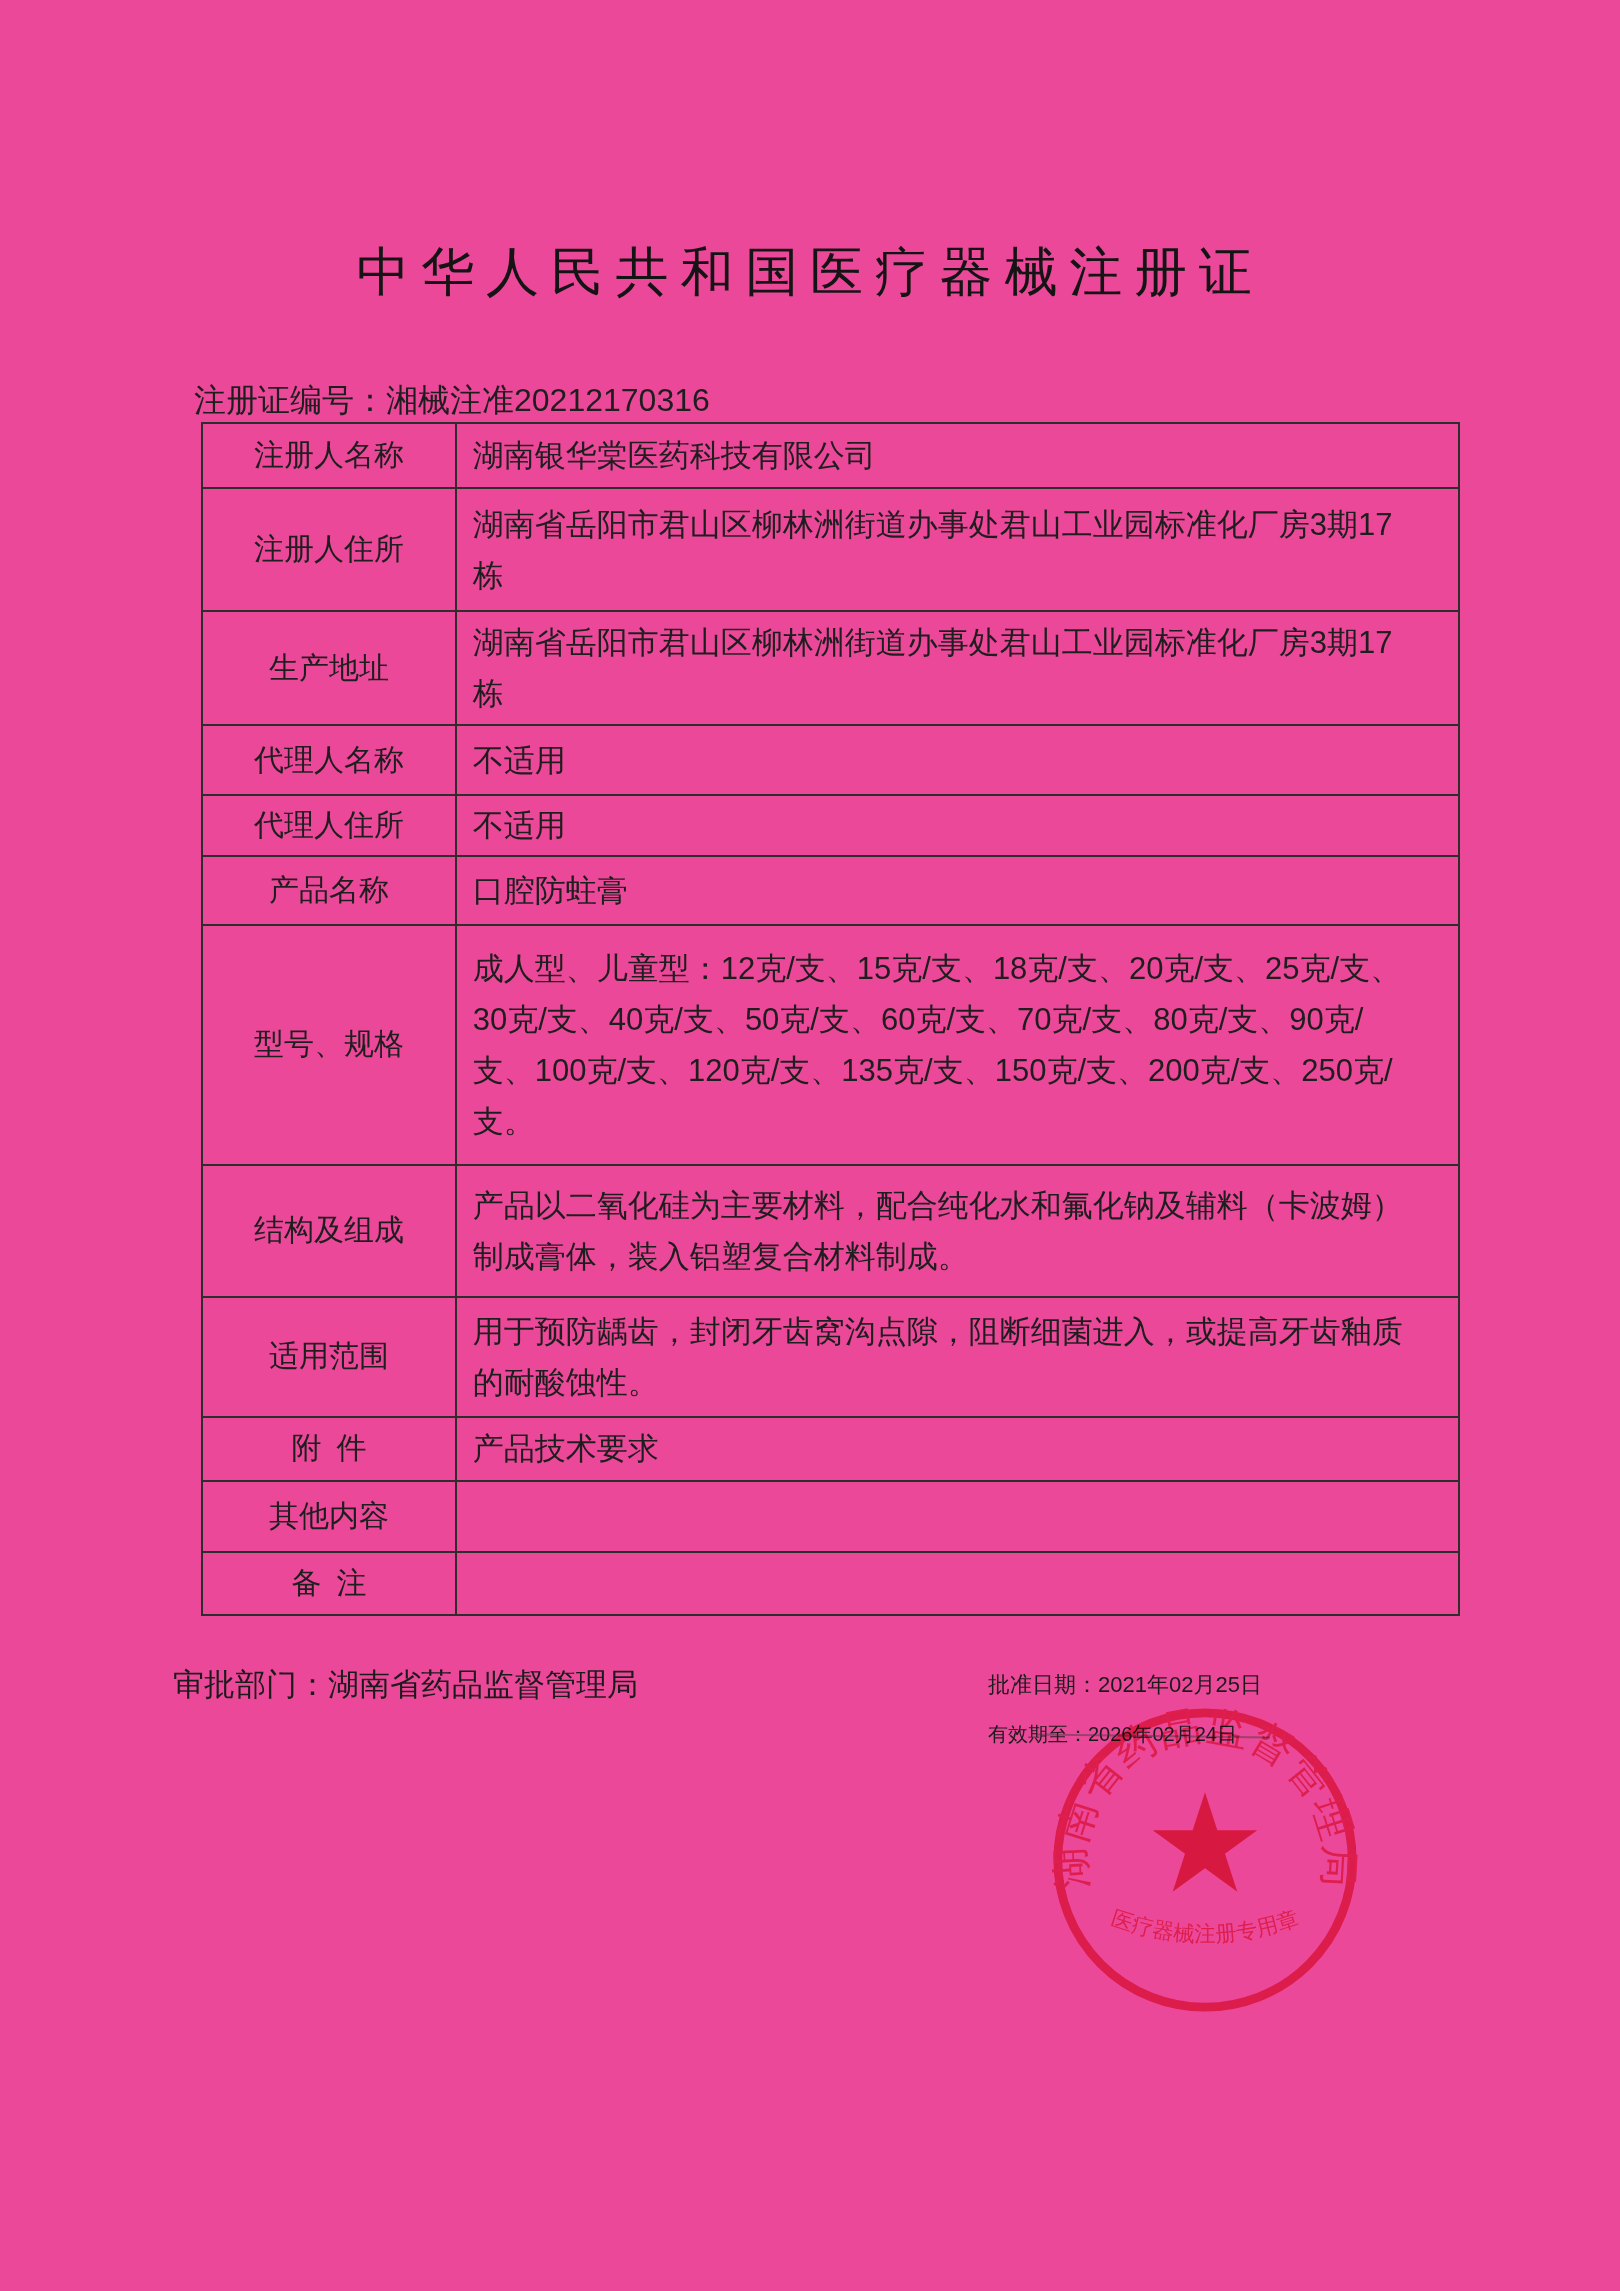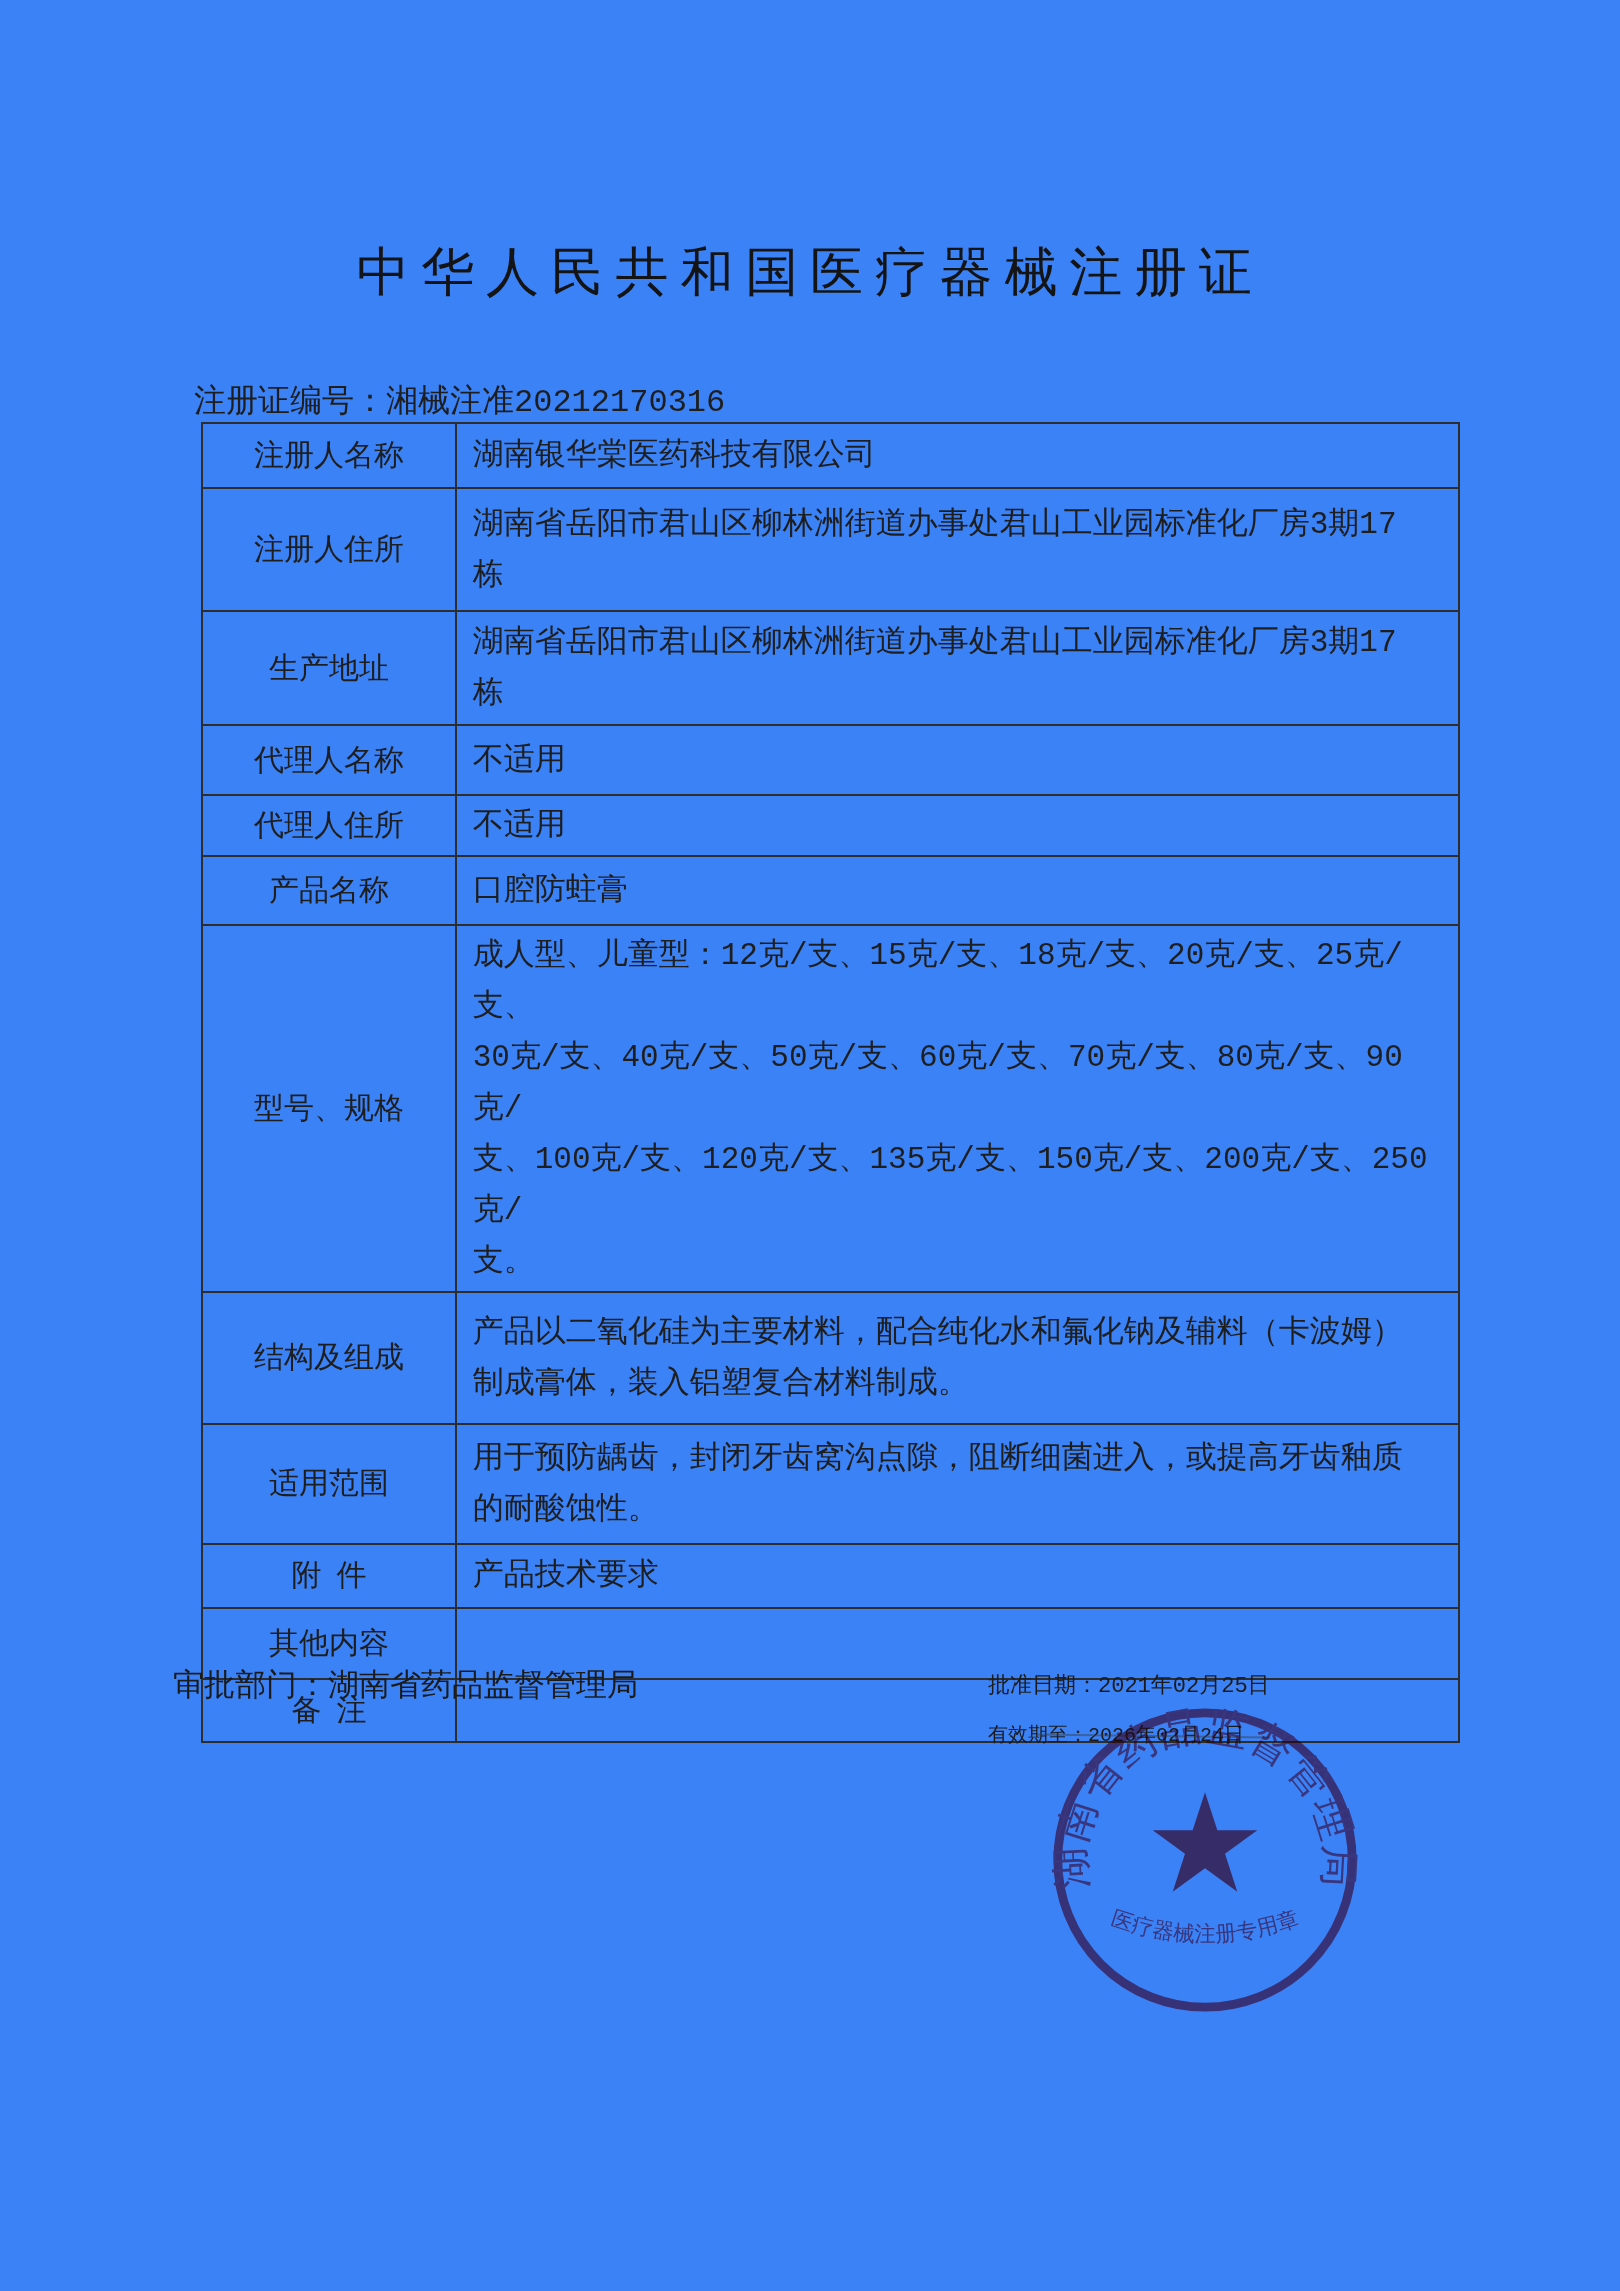--- a/index.html
+++ b/index.html
@@ -1,18 +1,18 @@
 <!DOCTYPE html>
 <html><head>
 <meta charset="utf-8">
 <style>
   html,body{margin:0;padding:0;background:#ffffff;}
   #page{
-    position:relative;width:1620px;height:2292px;background:#3b82f6;
-    font-family:Liberation Mono, monospace;color:#1b1b1b;overflow:hidden;
+    position:relative;width:1620px;height:2292px;background:#ec4899;
+    font-family:Liberation Sans, sans-serif;color:#1b1b1b;overflow:hidden;
   }
   .title{
     position:absolute;top:237px;left:0;width:1620px;text-align:center;
     font-size:53px;letter-spacing:11.8px;color:#141414;white-space:nowrap;
   }
   .regline{
     position:absolute;top:379px;left:194px;font-size:32px;white-space:nowrap;color:#1e1e1e;
   }
   table.cert{
     position:absolute;left:201px;top:422px;width:1259px;

